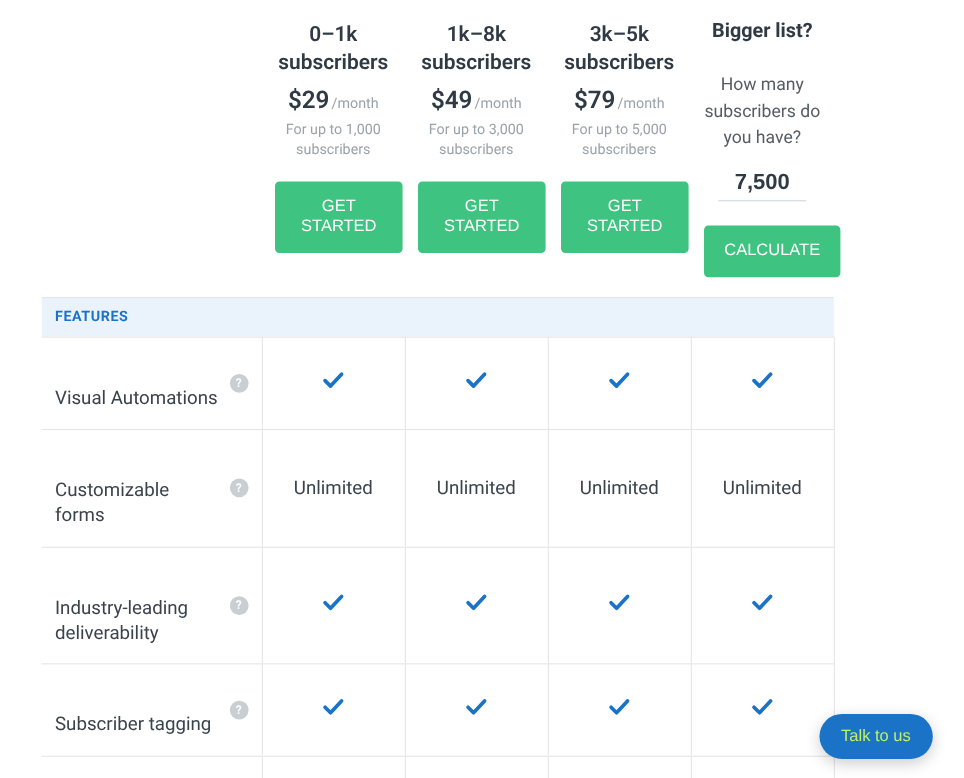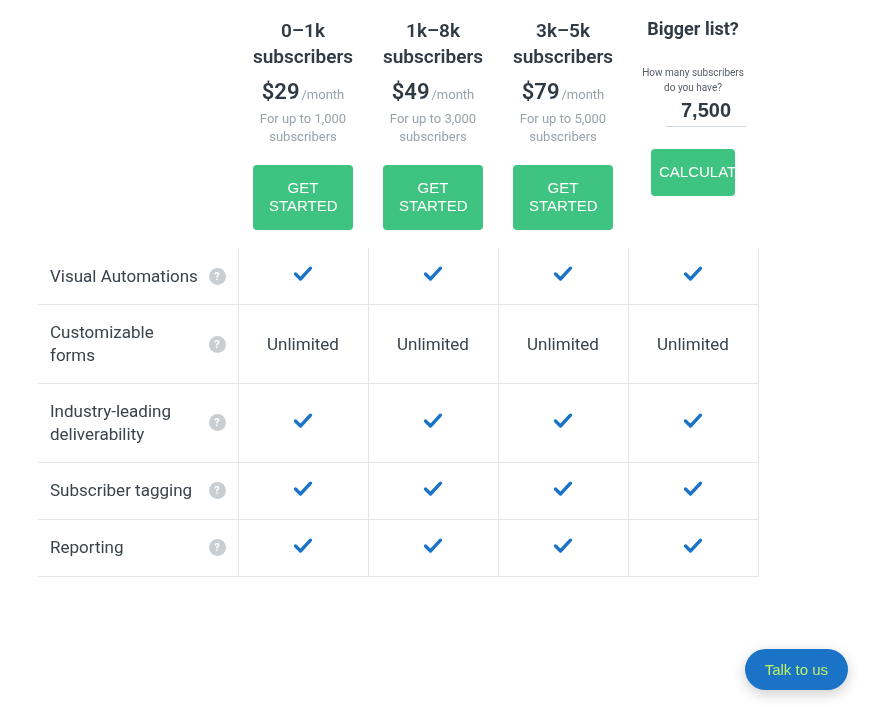--- a/index.html
+++ b/index.html
@@ -68,41 +68,42 @@
     display: inline-block;
     background: #3fc380;
     color: #fff;
     font-size: 15px;
     font-weight: 500;
     padding: 14px 16px;
     border-radius: 4px;
     border: none;
     cursor: pointer;
     line-height: 1.25;
-    width: 100px;
+    width: 116px;
   }
   .btn-green.small {
-    width: 84px;
+    width: 124px;
     padding: 14px 8px;
   }
   .bigger-title {
     font-size: 18px;
     font-weight: 700;
     color: #2f3a44;
     margin-bottom: 26px;
   }
   .bigger-q {
-    font-size: 10px;
+    font-size: 16px;
     color: #555c63;
     line-height: 1.5;
+    margin-bottom: 14px;
   }
   .subs-input-wrap {
     margin-bottom: 22px;
     display: flex;
-    justify-content: flex-end;
+    justify-content: center;
   }
   .subs-input {
     border: none;
     border-bottom: 1px solid #cfd6db;
     font-size: 20px;
     font-weight: 700;
     color: #2f3a44;
     text-align: center;
     width: 80px;
     padding: 4px 2px;
@@ -141,20 +142,21 @@
     border-left: 1px solid #e5e5e5;
   }
   .feature-label-wrap {
     display: flex;
     align-items: center;
     justify-content: space-between;
     gap: 8px;
   }
   .feature-label {
     line-height: 1.35;
+    margin-top: 28px;
   }
   .help-icon {
     display: inline-flex;
     align-items: center;
     justify-content: center;
     width: 17px;
     height: 17px;
     border-radius: 50%;
     background: #c9ced2;
     color: #fff;
@@ -232,20 +234,23 @@
       <td class="plan-cell">
         <div class="bigger-title">Bigger list?</div>
         <div class="bigger-q">How many subscribers do you have?</div>
         <div class="subs-input-wrap">
           <input class="subs-input" type="text" value="7,500" style="">
         </div>
         <button class="btn-green small">CALCULATE</button>
       </td>
     </tr>
 
+    <tr class="features-header">
+      <td colspan="5">FEATURES</td>
+    </tr>
 
   <tr class="feature-row">
         <td class="feature-label-cell">
           <div class="feature-label-wrap">
             <span class="feature-label">Visual Automations</span>
             <span class="help-icon">?</span>
           </div>
         </td>
         <td class="value-cell"><span class="check"><svg viewBox="0 0 24 24" fill="none" stroke="currentColor" stroke-width="4" stroke-linecap="round" stroke-linejoin="round">
               <polyline points="3 12 9 18 21 5"></polyline>

